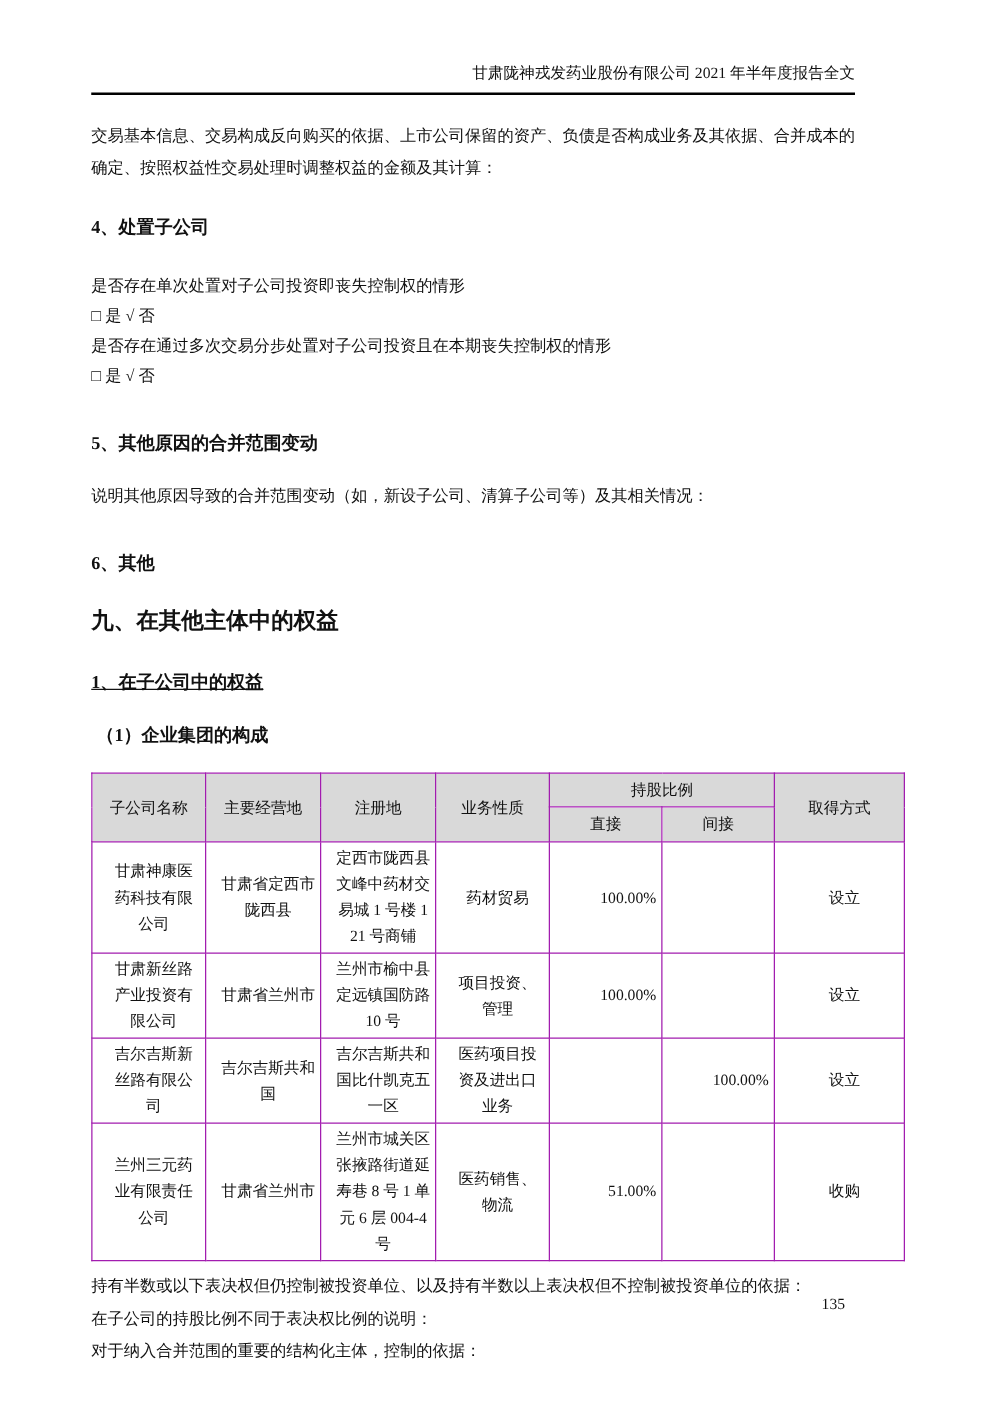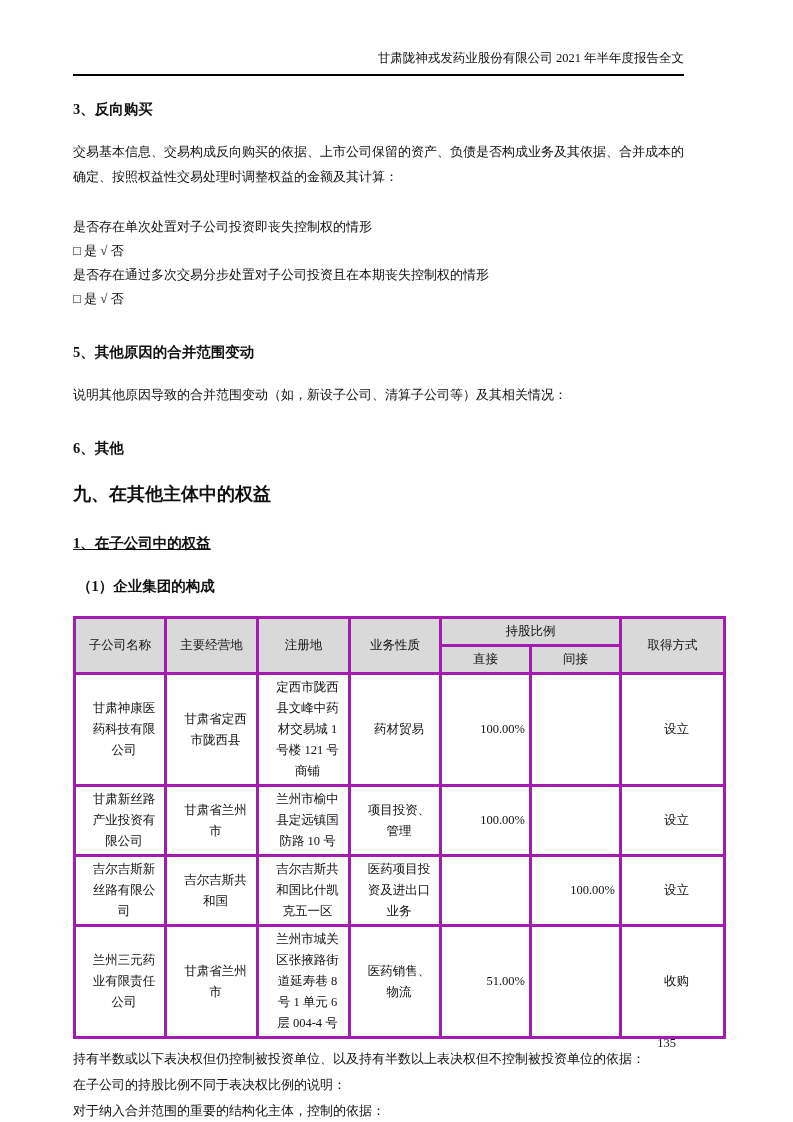--- a/index.html
+++ b/index.html
@@ -51,21 +51,21 @@
   }
   .q-first{margin-top:26px;}
   .sub-table{
     border-collapse:collapse;
     margin-top:20px;
     table-layout:fixed;
     width:650px;
     font-size:12.5px;
   }
   .sub-table th,.sub-table td{
-    border:3px solid #a21caf;
+    border:1px solid #a21caf;
     padding:2px 4px;
     line-height:21px;
     vertical-align:middle;
     overflow:hidden;
     word-break:break-all;
   }
   .sub-table th{
     background:#d9d9d9;
     font-weight:normal;
     text-align:center;
@@ -87,23 +87,23 @@
 </style>
 </head>
 <body>
 
 <div class="page">
 
   <div class="doc-header">
     <span>甘肃陇神戎发药业股份有限公司 2021 年半年度报告全文</span>
   </div>
 
-  <div class="h-sub h3-heading">3、反向购买</div>
   <p class="body-par">交易基本信息、交易构成反向购买的依据、上市公司保留的资产、负债是否构成业务及其依据、合并成本的确定、按照权益性交易处理时调整权益的金额及其计算：</p>
 
+  <div class="h-sub h4-heading">4、处置子公司</div>
   <p class="q-line q-first">是否存在单次处置对子公司投资即丧失控制权的情形</p>
   <p class="q-line">□ 是 √ 否</p>
   <p class="q-line">是否存在通过多次交易分步处置对子公司投资且在本期丧失控制权的情形</p>
   <p class="q-line">□ 是 √ 否</p>
 
   <div class="h-sub h5-heading">5、其他原因的合并范围变动</div>
   <p class="body-par">说明其他原因导致的合并范围变动（如，新设子公司、清算子公司等）及其相关情况：</p>
 
   <div class="h-sub h6-heading">6、其他</div>
 

